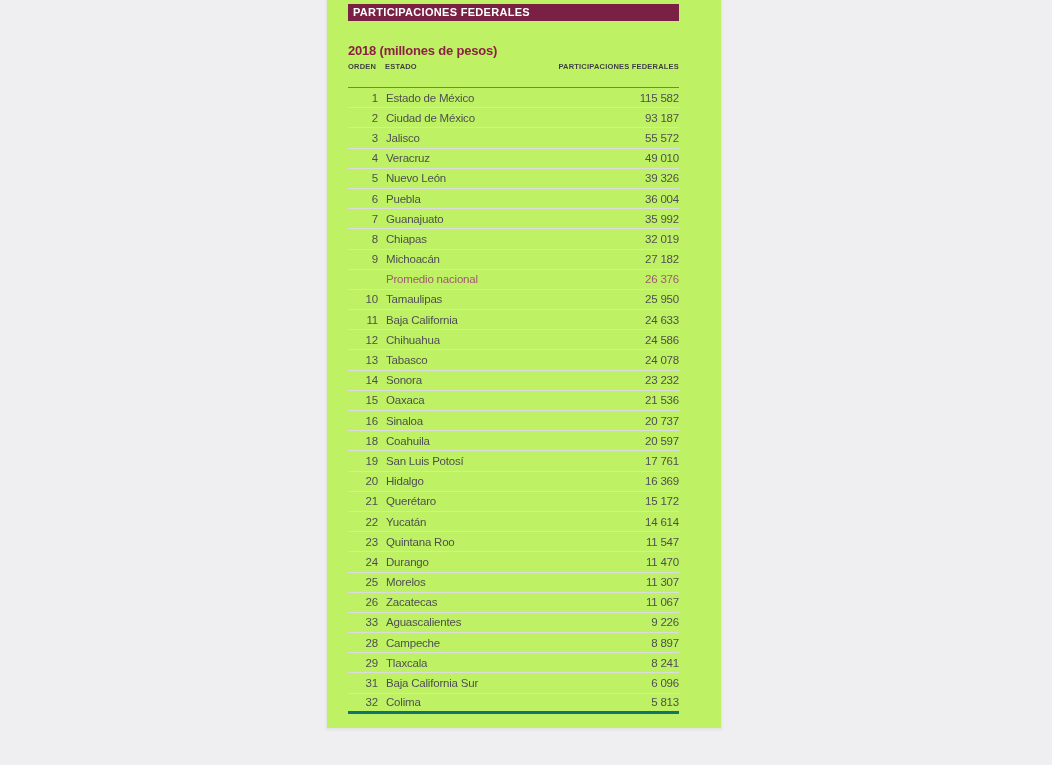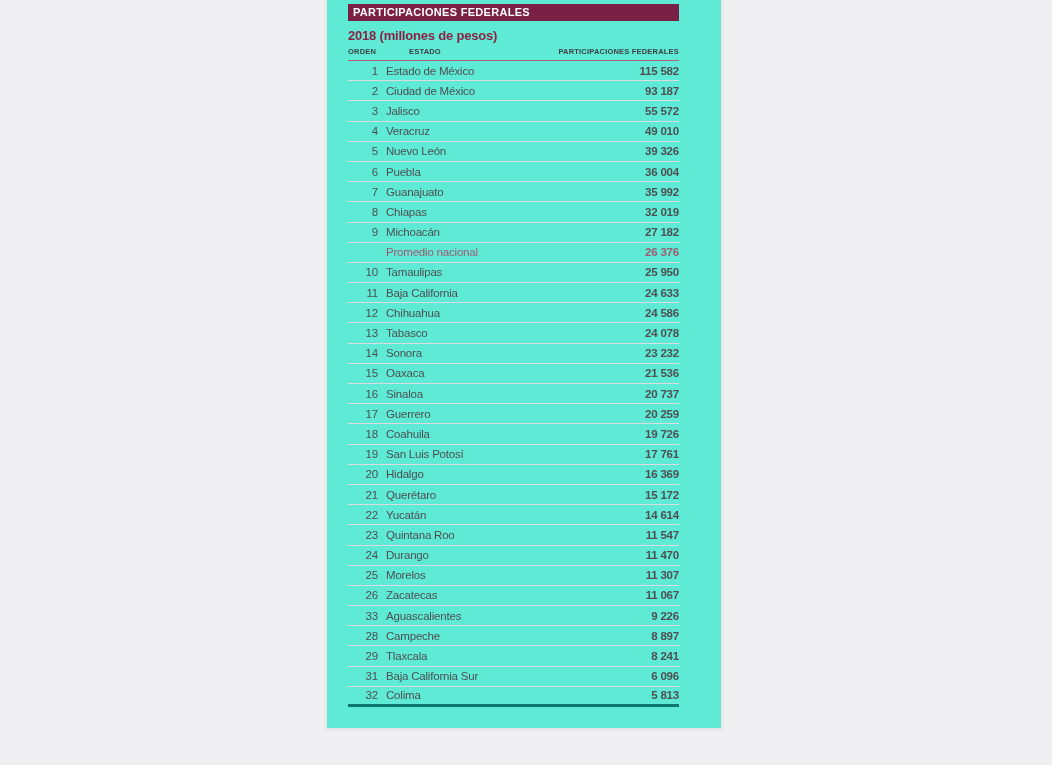--- a/index.html
+++ b/index.html
@@ -10,21 +10,21 @@
     background: #efeff2;
     overflow: hidden;
     font-family: "Liberation Sans", sans-serif;
   }
   .card {
     position: absolute;
     left: 326px;
     top: 0;
     width: 396px;
     height: 729px;
-    background: #5eead4;
+    background: #bef264;
     border: 1px solid #e4e4e7;
     border-top: none;
     box-sizing: border-box;
     box-shadow: 0 1px 3px rgba(0,0,0,0.06);
   }
   .card-inner {
     position: absolute;
     left: 21px;
     right: 42px;
     top: 0;
@@ -34,56 +34,55 @@
     height: 17px;
     line-height: 17px;
     background: #7b2045;
     color: #ffffff;
     font-size: 11px;
     font-weight: bold;
     letter-spacing: 0.3px;
     padding-left: 5px;
   }
   .subtitle {
-    margin-top: 7px;
+    margin-top: 22px;
     font-size: 13px;
     font-weight: bold;
     color: #8c2143;
     letter-spacing: -0.2px;
   }
   .col-headers {
     display: flex;
     align-items: baseline;
     margin-top: 4px;
-    padding-bottom: 4px;
+    padding-bottom: 16px;
     border-bottom: 1px solid #b26078;
     font-size: 7.5px;
     font-weight: bold;
     color: #3f3f44;
     letter-spacing: 0.2px;
-    gap: 24px;
   }
   .col-orden { width: 24px; }
   .col-estado { margin-left: 13px; flex: 1; }
   .col-valor { text-align: right; }
   .rows {}
   .trow {
     display: flex;
     align-items: center;
     height: 20.2px;
     box-sizing: border-box;
     border-bottom: 1px solid #dcdcdf;
     font-size: 11.5px;
     color: #4f4f52;
     letter-spacing: -0.2px;
   }
   .trow:last-child { border-bottom: 3px solid #0f766e; }
   .c-orden { width: 30px; text-align: right; }
   .c-estado { margin-left: 8px; flex: 1; }
-  .c-valor { text-align: right; white-space: nowrap; font-weight: bold; }
+  .c-valor { text-align: right; white-space: nowrap; }
   .trow.promedio .c-estado,
   .trow.promedio .c-valor { color: #a05a70; }
 </style>
 </head>
 <body>
 
 <div class="card">
   <div class="card-inner">
     <div class="banner">PARTICIPACIONES FEDERALES</div>
     <div class="subtitle">2018 (millones de pesos)</div>
@@ -172,28 +171,23 @@
           <span class="c-orden">15</span>
           <span class="c-estado">Oaxaca</span>
           <span class="c-valor">21 536</span>
         </div>
         <div class="trow">
           <span class="c-orden">16</span>
           <span class="c-estado">Sinaloa</span>
           <span class="c-valor">20 737</span>
         </div>
         <div class="trow">
-          <span class="c-orden">17</span>
-          <span class="c-estado">Guerrero</span>
-          <span class="c-valor">20 259</span>
-        </div>
-        <div class="trow">
           <span class="c-orden">18</span>
           <span class="c-estado">Coahuila</span>
-          <span class="c-valor">19 726</span>
+          <span class="c-valor">20 597</span>
         </div>
         <div class="trow">
           <span class="c-orden">19</span>
           <span class="c-estado">San Luis Potosí</span>
           <span class="c-valor">17 761</span>
         </div>
         <div class="trow">
           <span class="c-orden">20</span>
           <span class="c-estado">Hidalgo</span>
           <span class="c-valor">16 369</span>

